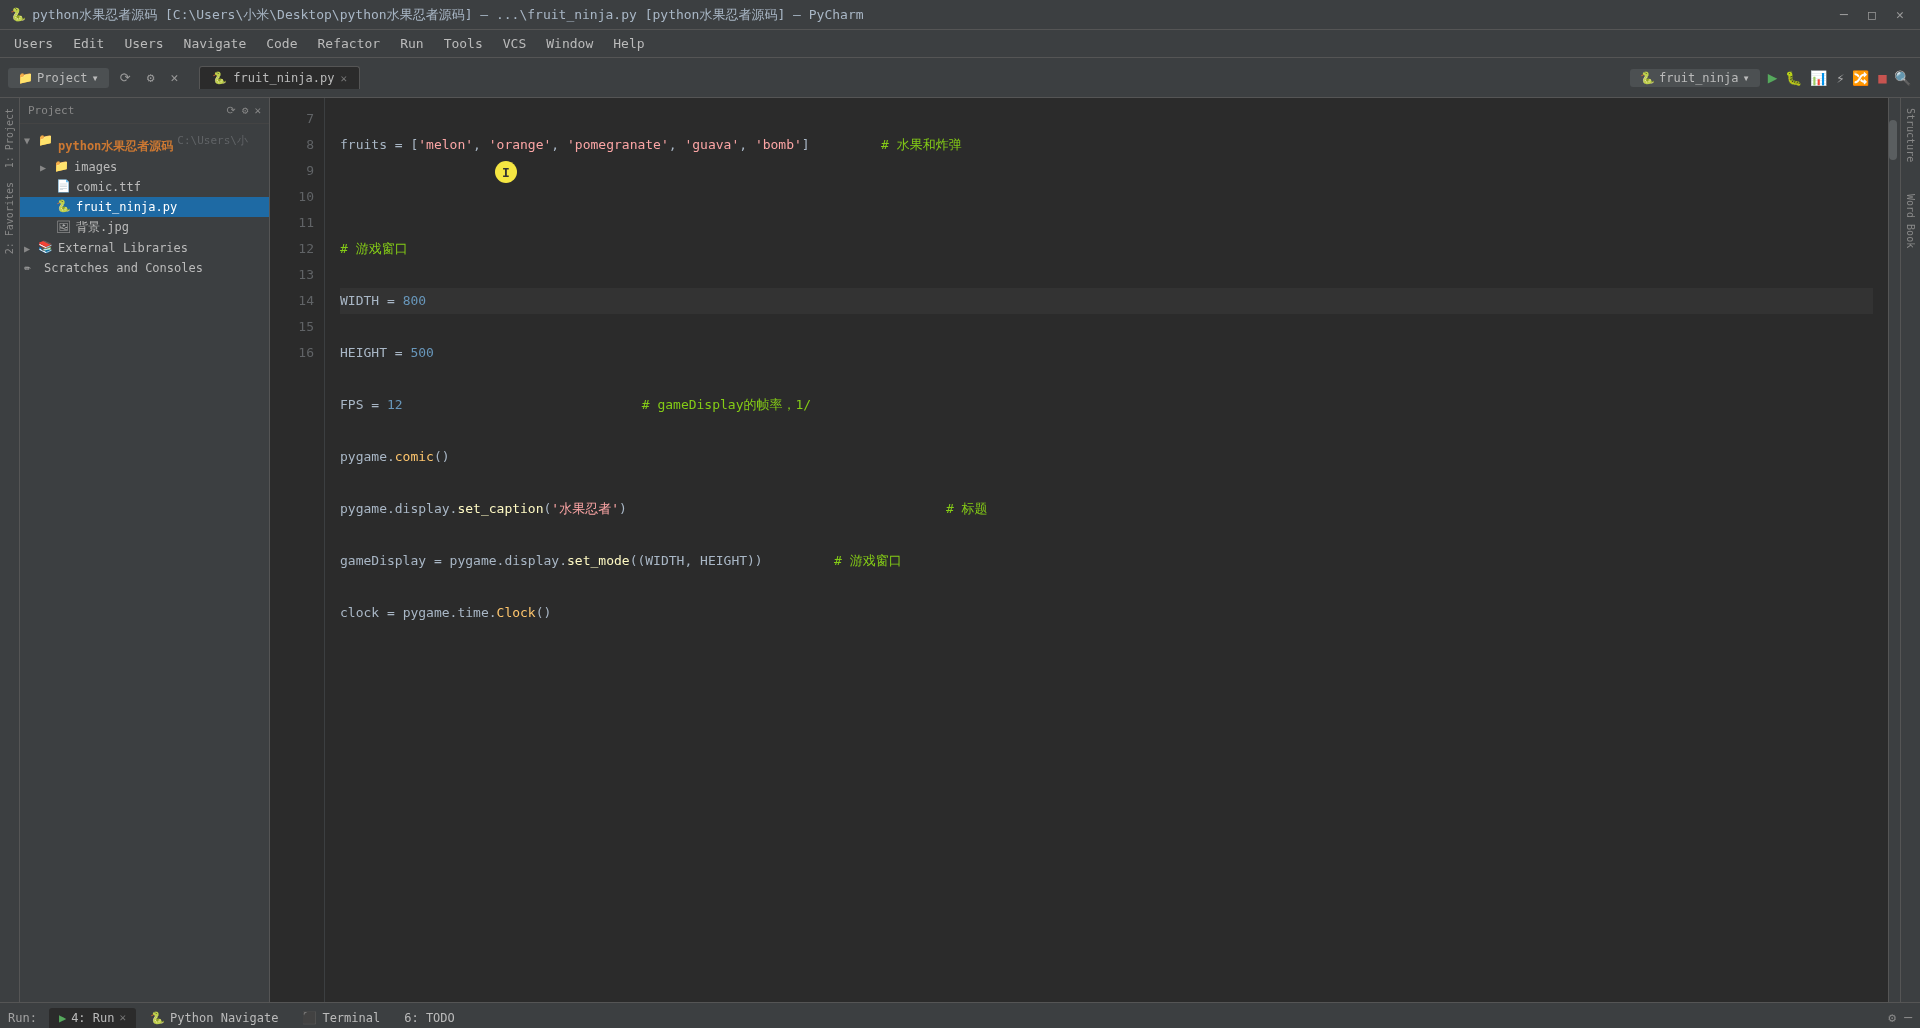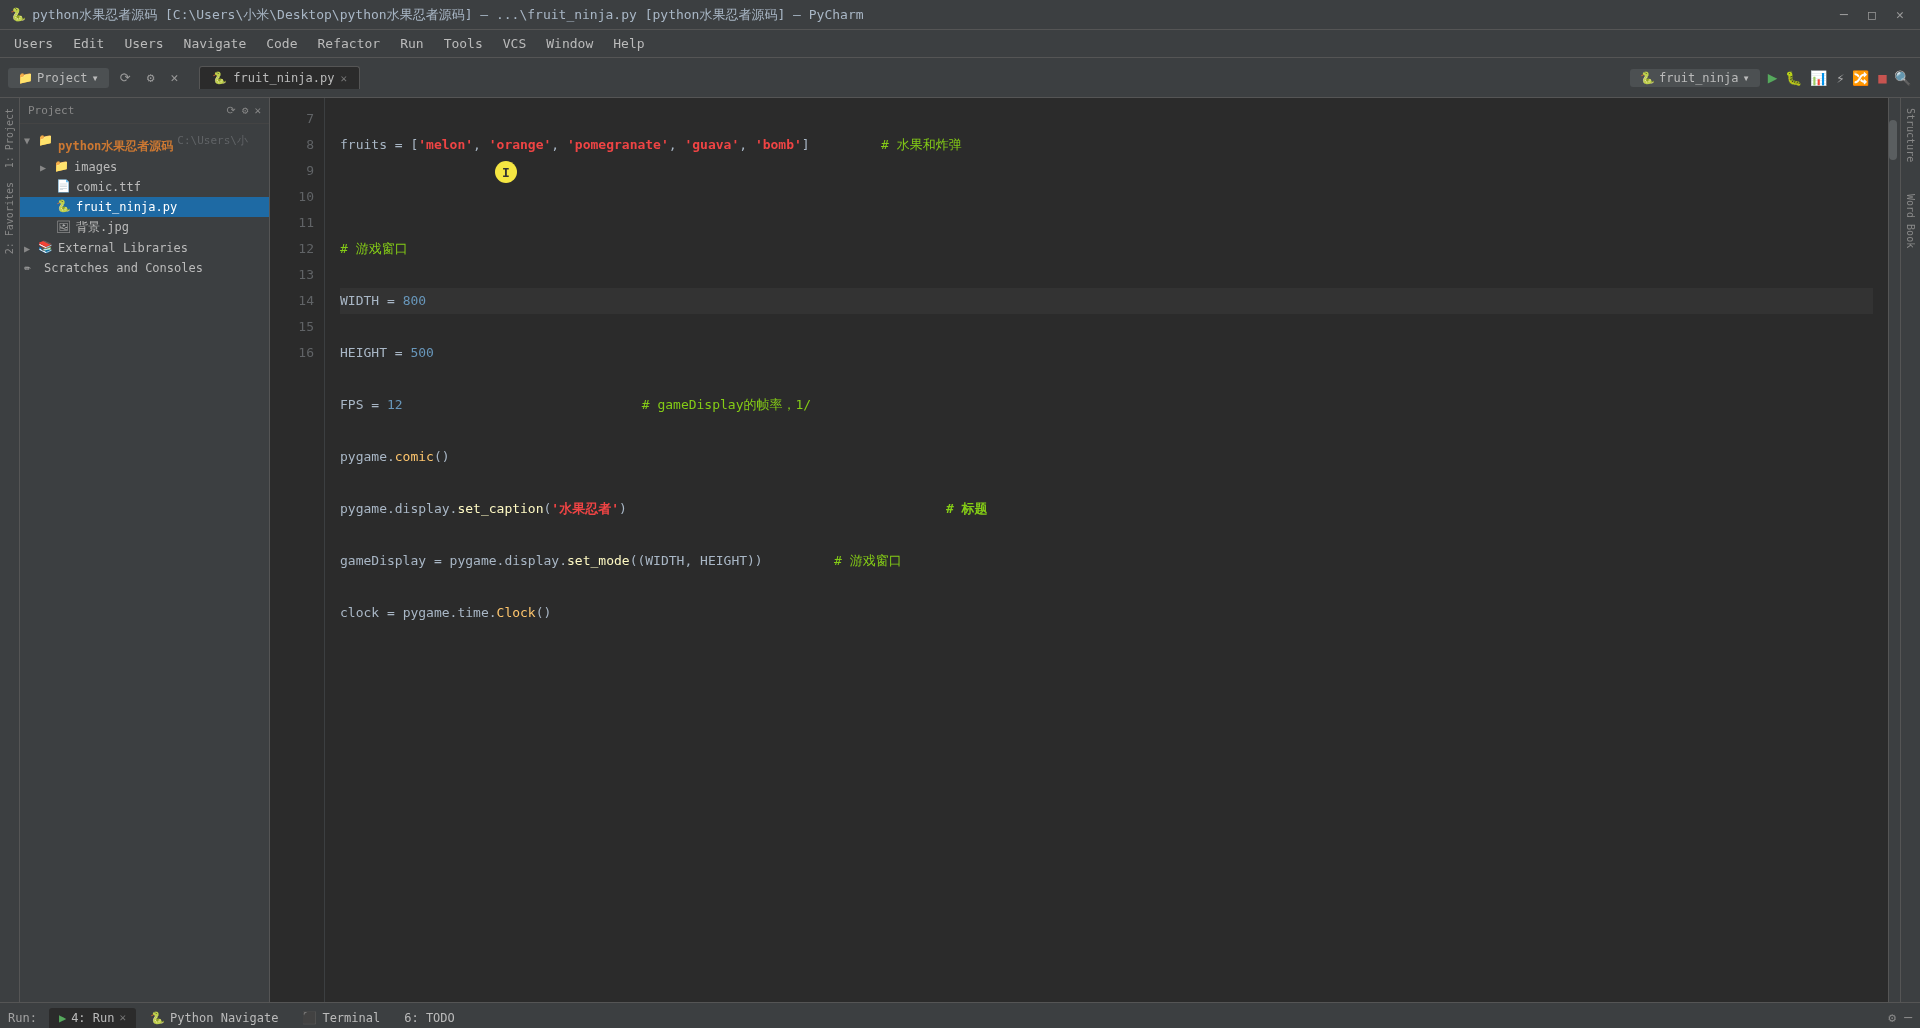--- a/index.html
+++ b/index.html
@@ -182,21 +182,21 @@
     #code-area {
       flex: 1;
       padding: 8px 15px;
       font-size: 13px;
       line-height: 26px;
       overflow-x: auto;
       white-space: pre;
       font-family: 'Consolas', 'Monaco', monospace;
     }
     .line { height: 26px; display: flex; align-items: flex-end; position: relative; }
-    .str { color: #ef4444; font-weight: bold; }
+    .str { color: #fca5a5; }
     .num { color: #6897bb; }
     .func { color: #ffc66d; }
     .comment { color: #84cc16; }
     .var { color: #a9b7c6; }
     .bracket { color: #a9b7c6; }
     .punct { color: #a9b7c6; }
     .teal { color: #fef9c3; }
 
     
     #cursor-indicator {
@@ -420,21 +420,21 @@
       </div>
 
       <div id="code-area">
 <div class="line"><span class="var">fruits</span><span class="punct"> = </span><span class="bracket">[</span><span class="str">'melon'</span><span class="punct">, </span><span class="str">'orange'</span><span class="punct">, </span><span class="str">'pomegranate'</span><span class="punct">, </span><span class="str">'guava'</span><span class="punct">, </span><span class="str">'bomb'</span><span class="bracket">]</span><span style="margin-left:40px;" class="comment">    # 水果和炸弹</span></div>
 <div class="line">&nbsp;</div>
 <div class="line"><span class="comment"># 游戏窗口</span></div>
 <div class="line" style="background: rgba(255,255,255,0.04);"><span class="var">WIDTH</span><span class="punct"> = </span><span class="num">800</span></div>
 <div class="line"><span class="var">HEIGHT</span><span class="punct"> = </span><span class="num">500</span></div>
 <div class="line"><span class="var">FPS</span><span class="punct"> = </span><span class="num">12</span><span style="margin-left:200px;" class="comment">     # gameDisplay的帧率，1/</span></div>
 <div class="line"><span class="var">pygame</span><span class="punct">.</span><span class="func">comic</span><span class="punct">()</span></div>
-<div class="line"><span class="var">pygame</span><span class="punct">.</span><span class="var">display</span><span class="punct">.</span><span class="teal">set_caption</span><span class="punct">(</span><span class="str">'水果忍者'</span><span class="punct">)</span><span style="margin-left:280px;font-weight:bold;" class="comment">     # 标题</span></div>
+<div class="line"><span class="var">pygame</span><span class="punct">.</span><span class="var">display</span><span class="punct">.</span><span class="teal">set_caption</span><span class="punct">(</span><span class="str">'水果忍者'</span><span class="punct">)</span><span style="margin-left:280px;" class="comment">     # 标题</span></div>
 <div class="line"><span class="var">gameDisplay</span><span class="punct"> = </span><span class="var">pygame</span><span class="punct">.</span><span class="var">display</span><span class="punct">.</span><span class="teal">set_mode</span><span class="punct">((</span><span class="var">WIDTH</span><span class="punct">, </span><span class="var">HEIGHT</span><span class="punct">))</span><span style="margin-left:40px;" class="comment">    # 游戏窗口</span></div>
 <div class="line"><span class="var">clock</span><span class="punct"> = </span><span class="var">pygame</span><span class="punct">.</span><span class="var">time</span><span class="punct">.</span><span class="func">Clock</span><span class="punct">()</span></div>
       </div>
 
       <div id="cursor-indicator">I</div>
 
       <div style="width:12px; background:#3c3f41; border-left:1px solid #555; position:relative;">
         <div style="width:8px; height:40px; background:#5a5e60; border-radius:4px; margin:2px auto; position:absolute; top:20px;"></div>
       </div>
     </div>

